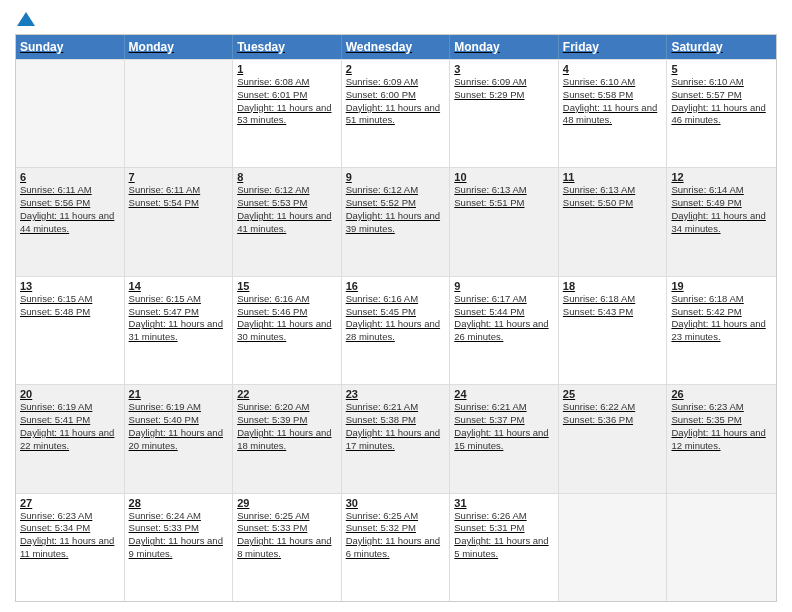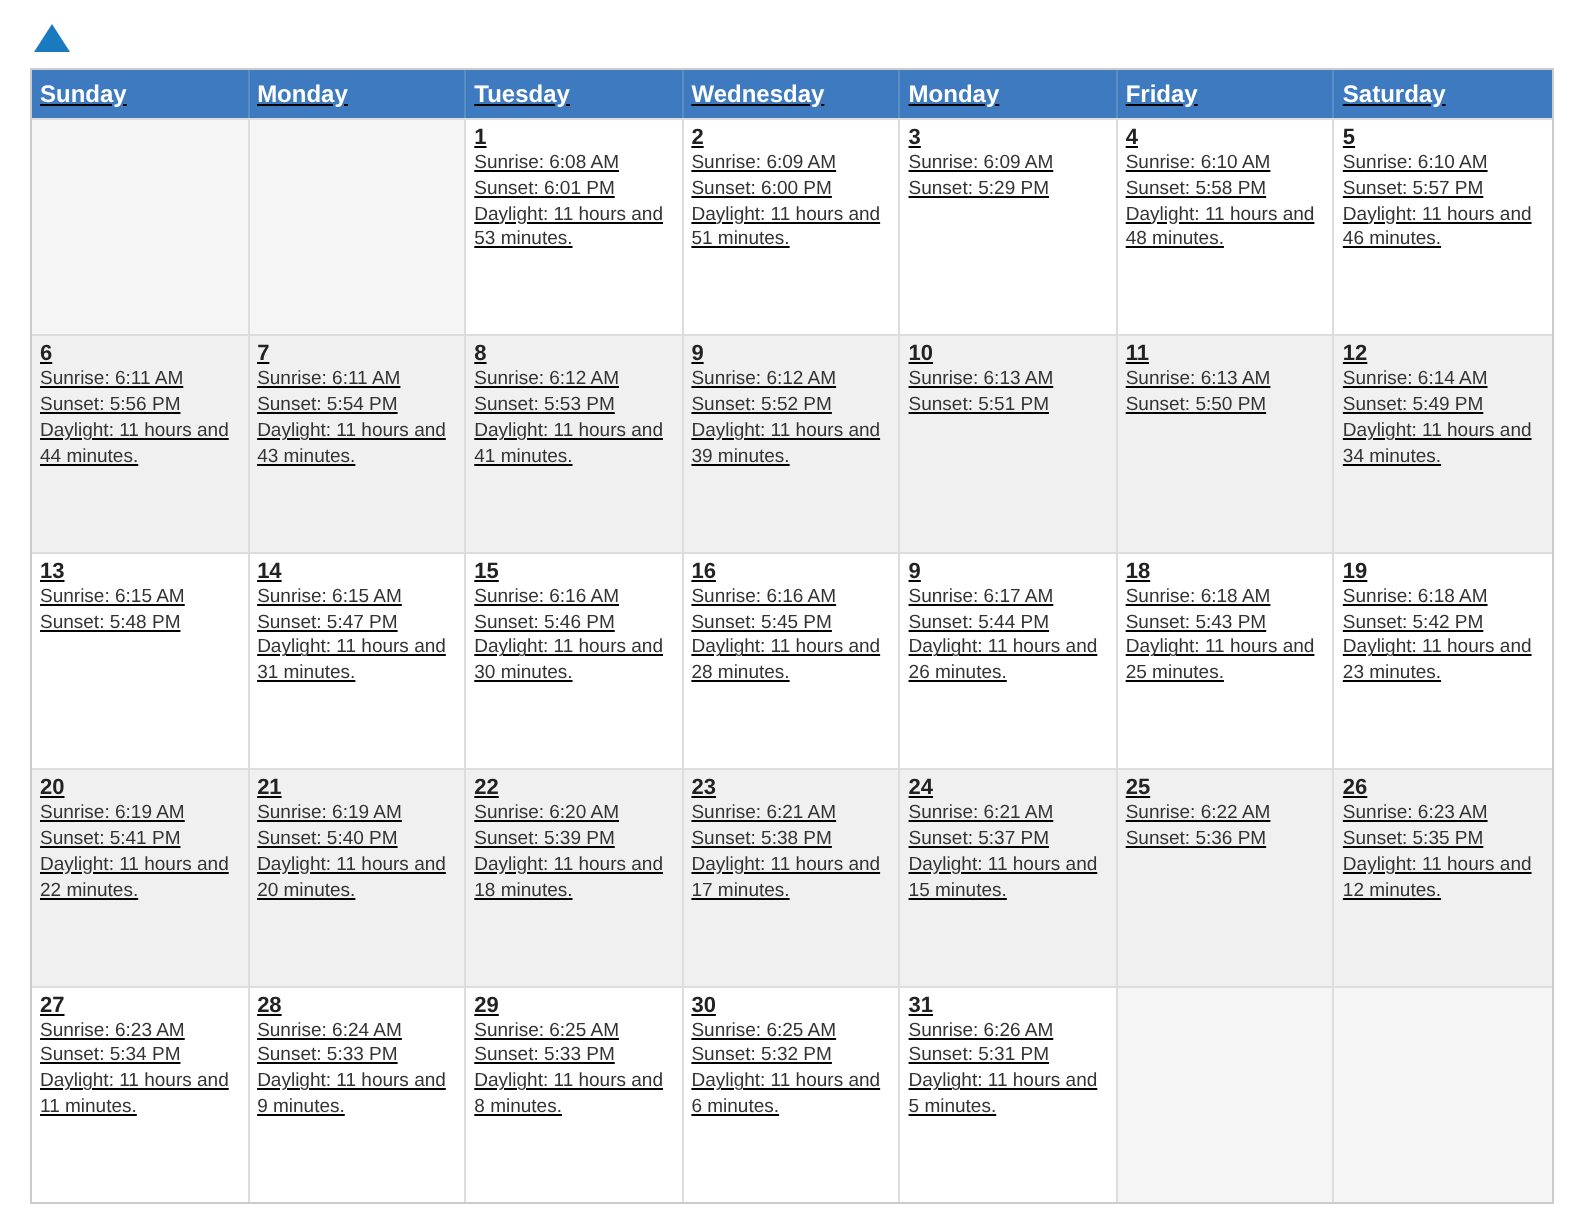--- a/index.html
+++ b/index.html
@@ -172,21 +172,20 @@
           <div class="cal-cell shaded">
             <span class="day-num">6</span>
             <span class="cell-line">Sunrise: 6:11 AM</span>
             <span class="cell-line">Sunset: 5:56 PM</span>
             <span class="cell-line">Daylight: 11 hours and 44 minutes.</span>
           </div>
           <div class="cal-cell shaded">
             <span class="day-num">7</span>
             <span class="cell-line">Sunrise: 6:11 AM</span>
             <span class="cell-line">Sunset: 5:54 PM</span>
-            <span class="cell-line">Daylight: 11 hours and 43 minutes.</span>
           </div>
           <div class="cal-cell shaded">
             <span class="day-num">8</span>
             <span class="cell-line">Sunrise: 6:12 AM</span>
             <span class="cell-line">Sunset: 5:53 PM</span>
             <span class="cell-line">Daylight: 11 hours and 41 minutes.</span>
           </div>
           <div class="cal-cell shaded">
             <span class="day-num">9</span>
             <span class="cell-line">Sunrise: 6:12 AM</span>
@@ -237,21 +236,20 @@
           <div class="cal-cell">
             <span class="day-num">9</span>
             <span class="cell-line">Sunrise: 6:17 AM</span>
             <span class="cell-line">Sunset: 5:44 PM</span>
             <span class="cell-line">Daylight: 11 hours and 26 minutes.</span>
           </div>
           <div class="cal-cell">
             <span class="day-num">18</span>
             <span class="cell-line">Sunrise: 6:18 AM</span>
             <span class="cell-line">Sunset: 5:43 PM</span>
-            <span class="cell-line">Daylight: 11 hours and 25 minutes.</span>
           </div>
           <div class="cal-cell">
             <span class="day-num">19</span>
             <span class="cell-line">Sunrise: 6:18 AM</span>
             <span class="cell-line">Sunset: 5:42 PM</span>
             <span class="cell-line">Daylight: 11 hours and 23 minutes.</span>
           </div>
         </div>
         <div class="cal-row">
           <div class="cal-cell shaded">

